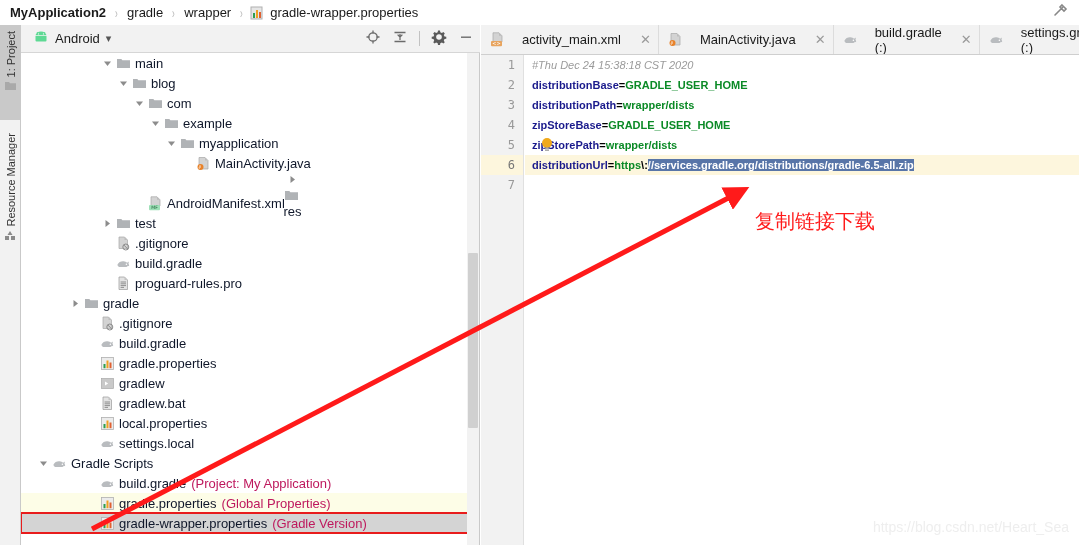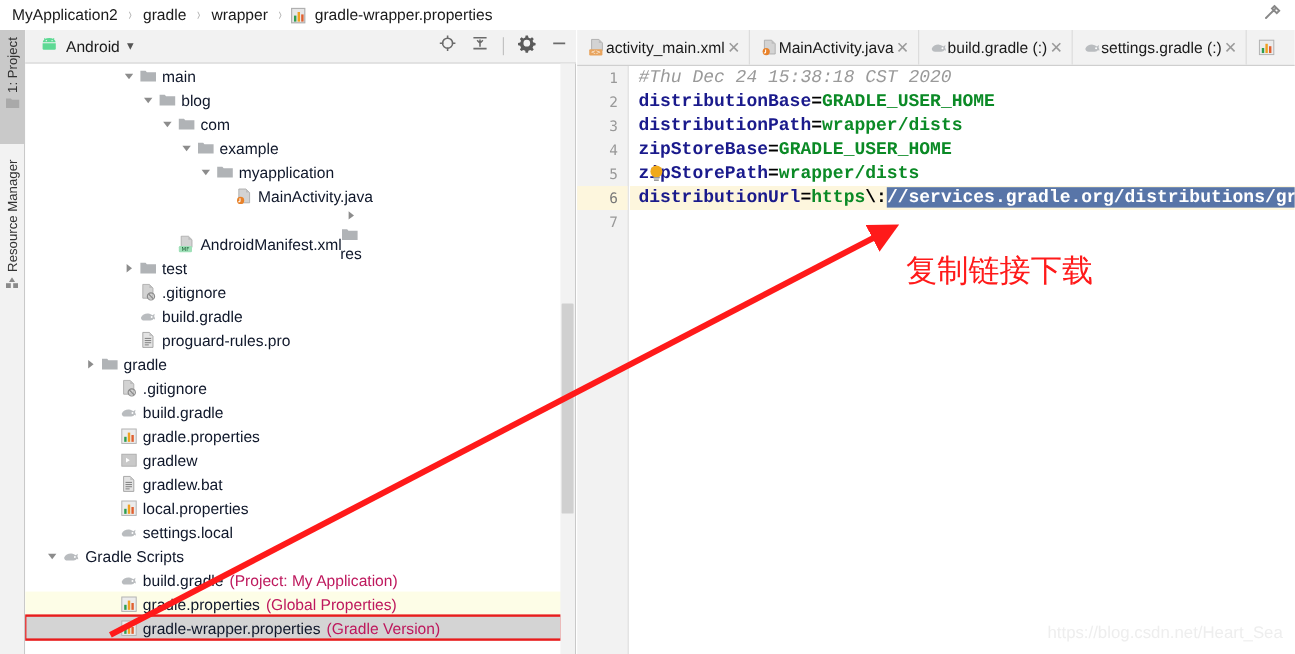--- a/index.html
+++ b/index.html
@@ -23,21 +23,21 @@
     background: #ffffff;
     display: flex; align-items: center;
     padding-left: 8px;
     font-size: 13px;
     color: #1a1a1a;
     white-space: nowrap;
     overflow: hidden;
   }
   #breadcrumb-bar .crumb { display: inline-flex; align-items: center; }
   #breadcrumb-bar .crumb-text { padding: 0 2px; }
-  #breadcrumb-bar .crumb-text.bold { font-weight: normal; text-align: center; }
+  #breadcrumb-bar .crumb-text.bold { font-weight: bold; text-align: center; }
   #breadcrumb-bar .sep {
     color: #b4b4b4; font-size: 15px; padding: 0 6px;
     transform: scaleX(0.55); display: inline-block;
   }
   .bc-right {
     position: absolute; right: 4px; top: 0;
     height: 25px; display: flex; align-items: center; gap: 10px;
     padding-right: 6px;
   }
 
@@ -137,21 +137,21 @@
   }
   #tab-bar {
     position: absolute; left: 0; top: 0;
     width: 598px; height: 30px;
     background: #f2f2f2;
     border-bottom: 1px solid #cfcfcf;
     display: flex; align-items: stretch;
     overflow: hidden;
   }
   .etab {
-    display: flex; align-items: center; gap: 0;
+    display: flex; align-items: center; gap: 17px;
     padding: 0 7px 0 9px;
     font-size: 13px; color: #1a1a1a;
     border-right: 1px solid #dcdcdc;
     cursor: default;
   }
   .etab .close { color: #9a9a9a; font-size: 13px; margin-left: 2px; }
   .etab.partial { padding-right: 0; border-right: none; }
 
   #editor-body {
     position: absolute; left: 0; top: 30px;
@@ -171,22 +171,22 @@
     font-size: 12px; color: #999;
   }
   .lnum.cur { background: #fdf6dd; color: #777; }
   #code {
     position: absolute; left: 44px; top: 0;
     width: 554px; height: 490px;
     overflow: hidden;
   }
   .cline {
     height: 20px; line-height: 20px;
-    font-family: Liberation Mono, monospace;
-    font-size: 15px;
+    font-family: Liberation Sans, sans-serif;
+    font-size: 11px;
     white-space: pre;
     padding-left: 7px;
     position: relative;
   }
   .cline.cur { background: #fdf6dd; }
   .tok-comment { color: #9a9a9a; font-style: italic; }
   .tok-key { color: #1a1a8c; font-weight: bold; }
   .tok-val { color: #0b8a26; font-weight: bold; }
   .tok-eq  { color: #000000; font-weight: bold; }
   .tok-sel {
@@ -196,21 +196,21 @@
   
   #overlay {
     position: absolute; left: 0; top: 0;
     width: 1079px; height: 545px;
     pointer-events: none;
   }
   #anno-text {
     position: absolute;
     left: 755px; top: 208px;
     color: #ff1a1a;
-    font-size: 26px;
+    font-size: 20px;
     font-family: "DejaVu Sans", sans-serif;
     white-space: nowrap;
   }
   #watermark {
     position: absolute;
     right: 10px; bottom: 10px;
     color: #eeeeee;
     font-size: 14px;
     font-family: "Liberation Sans", sans-serif;
   }

